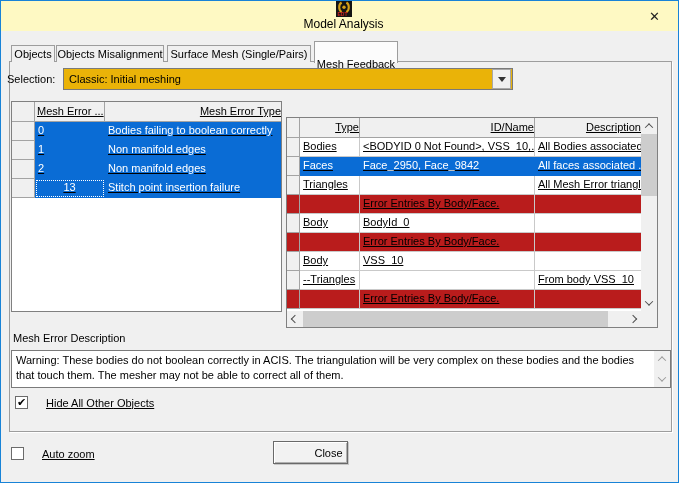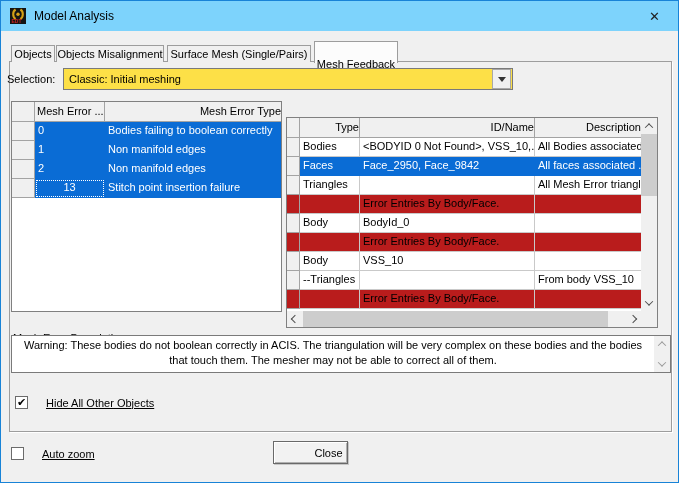--- a/index.html
+++ b/index.html
@@ -1,40 +1,40 @@
 <!DOCTYPE html>
 <html><head>
 <meta charset="utf-8">
 <style>
   html,body{margin:0;padding:0;background:#e8e8e8;}
   .window{position:relative;width:679px;height:483px;box-sizing:border-box;
     background:#f0f0f0;border:1px solid #1883d7;
     font-family:"Liberation Sans",sans-serif;font-size:11px;color:#000;overflow:hidden;}
-  .titlebar{position:absolute;left:0;top:0;width:100%;height:30px;background:#7dd3fc;
-    display:flex;align-items:center;}
+  .titlebar{position:absolute;left:0;top:0;width:100%;height:30px;background:#fef9c3;
+    display:flex;align-items:center;flex-direction:column;}
   .appicon{margin-left:9px;width:16px;height:16px;flex:0 0 auto;}
   .title{margin-left:8px;font-size:12px;}
   .closebtn{position:absolute;right:1px;top:1px;width:45px;height:28px;display:flex;
     align-items:center;justify-content:center;font-size:13px;color:#222;cursor:default;}
   .tab{position:absolute;top:44px;height:17px;box-sizing:border-box;background:#f0f0f0;
     border:1px solid #9d9d9d;border-bottom:none;text-align:center;padding-top:2px;z-index:2;}
   .tab.active{top:40px;height:22px;background:#fcfcfc;z-index:4;padding-top:16px;}
   .tabpage{position:absolute;left:8px;top:60px;width:663px;height:371px;box-sizing:border-box;
     border:1px solid #9d9d9d;background:#f0f0f0;z-index:1;
     box-shadow:1px 1px 0 #ffffff;}
   .lbl{position:absolute;white-space:nowrap;z-index:5;}
   .combo{position:absolute;left:62px;top:67px;width:450px;height:22px;box-sizing:border-box;
-    background:#fde047;border:1px solid #7a7a7a;display:flex;align-items:center;z-index:5;}
+    background:#eab308;border:1px solid #7a7a7a;display:flex;align-items:center;z-index:5;}
   .combo-text{flex:1;padding:0 5px;white-space:nowrap;overflow:hidden;}
   .combo-btn{width:17px;height:18px;margin-right:1px;background:#f0f0f0;border:1px solid #a8a8a8;
     display:flex;align-items:center;justify-content:center;}
   .tri-down{width:0;height:0;border-left:4px solid transparent;border-right:4px solid transparent;
     border-top:5px solid #333;}
   .tbl{position:absolute;box-sizing:border-box;border:1px solid #808080;background:#fff;z-index:5;
-    display:flex;flex-direction:column;overflow:hidden;}
+    display:flex;flex-direction:column;overflow:hidden;text-decoration:underline;}
   .hdrrow{display:flex;height:20px;flex:0 0 auto;}
   .hcell{box-sizing:border-box;background:#f0f0f0;border-right:1px solid #a3a3a3;
     border-bottom:1px solid #a3a3a3;line-height:19px;text-align:right;overflow:hidden;white-space:nowrap;}
   .row{display:flex;height:19px;flex:0 0 auto;}
   .cell{box-sizing:border-box;border-right:1px solid #c9c9c9;border-bottom:1px solid #c9c9c9;
     padding:0 3px;line-height:17px;white-space:nowrap;overflow:hidden;}
   .rowhdr{box-sizing:border-box;background:#f0f0f0;border-right:1px solid #a3a3a3;
     border-bottom:1px solid #a3a3a3;}
   .lw0{width:23px}.lw1{width:70px}.lw2{width:176px;border-right:none}
   .rw0{width:13px}.rw1{width:60px}.rw2{width:175px}.rw3{width:106px;border-right:none}
@@ -50,22 +50,22 @@
   .hscrollrow{display:flex;height:16px;flex:0 0 auto;background:#f0f0f0;}
   .htrack{flex:1;position:relative;}
   .hthumb{position:absolute;left:0;top:0;height:16px;width:305px;background:#cdcdcd;}
   .corner{width:16px;height:16px;background:#f0f0f0;flex:0 0 auto;}
   .chv{display:inline-block;width:5px;height:5px;border-left:1.6px solid #4e4e4e;border-top:1.6px solid #4e4e4e;}
   .chv.dim{border-color:#9a9a9a;}
   .chv.up{transform:rotate(45deg) translate(1px,1px);}
   .chv.down{transform:rotate(225deg) translate(1px,1px);}
   .chv.lft{transform:rotate(-45deg);}
   .chv.rgt{transform:rotate(135deg);}
-  .descbox{position:absolute;left:10px;top:334px;width:660px;height:38px;box-sizing:border-box;
-    background:#fff;border:1px solid #7a7a7a;display:flex;z-index:5;text-align:center;}
+  .descbox{position:absolute;left:10px;top:349px;width:660px;height:38px;box-sizing:border-box;
+    background:#fff;border:1px solid #7a7a7a;display:flex;z-index:5;}
   .desctext{flex:1;padding:2px 4px;line-height:15px;overflow:hidden;}
   .descscroll{width:16px;display:flex;flex-direction:column;justify-content:space-between;background:#f0f0f0;}
   .cbrow{position:absolute;display:flex;align-items:center;z-index:5;}
   .cb{width:13px;height:13px;box-sizing:border-box;background:#fff;border:1px solid #6b6b6b;
     display:inline-flex;align-items:center;justify-content:center;font-size:11px;line-height:11px;flex:0 0 auto;}
   .cb-label{margin-left:18px;white-space:nowrap;text-decoration:underline;}
   .pushbtn{position:absolute;left:272px;top:440px;width:75px;height:23px;box-sizing:border-box;
     background:#f2f2f2;border:1px solid #696969;
     box-shadow:inset 1px 1px 0 #ffffff, inset -1px -1px 0 #b0b0b0, 1px 1px 0 #c7c7c7;
     display:flex;align-items:center;justify-content:center;z-index:5;padding-left:36px;}

